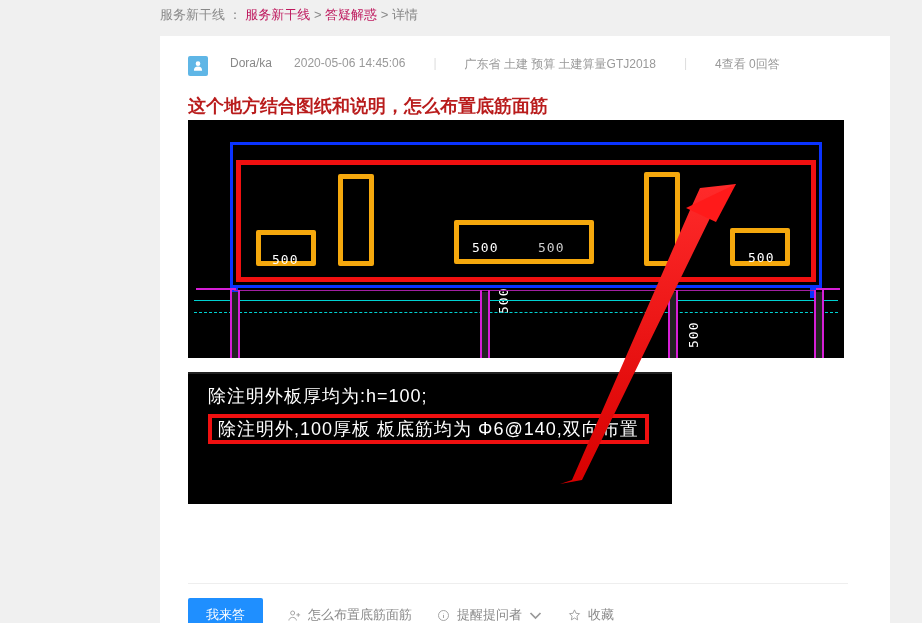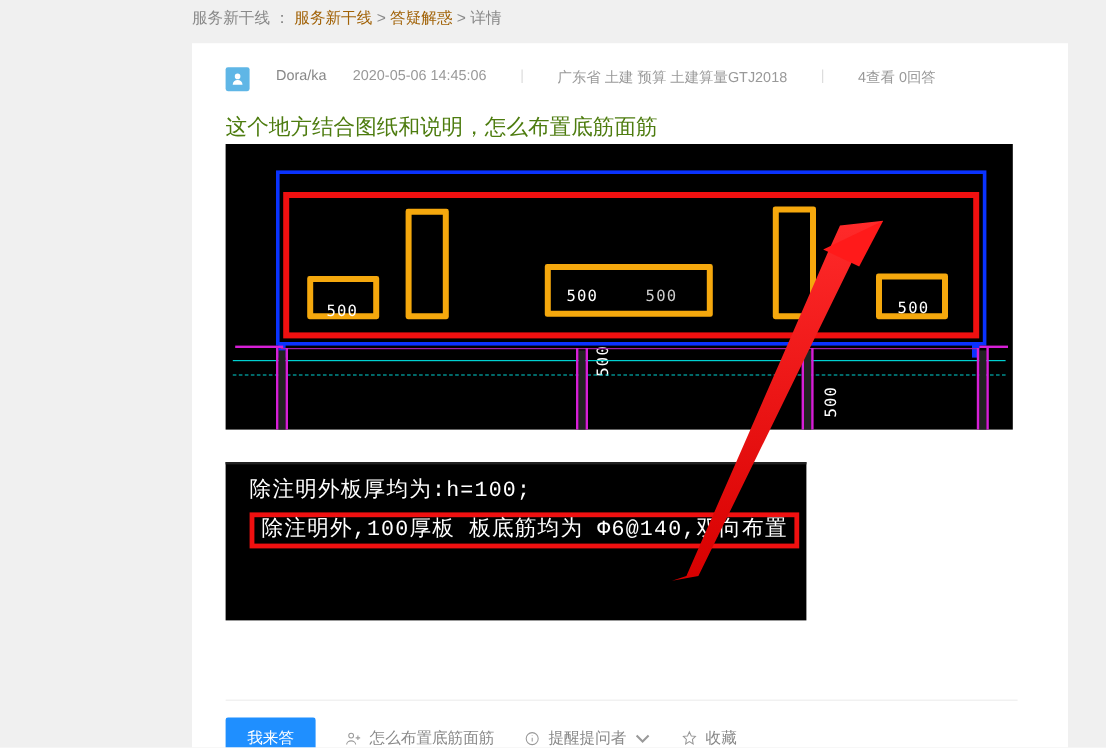--- a/index.html
+++ b/index.html
@@ -9,21 +9,21 @@
     font-size: 13px;
     color: #333;
   }
   .page { width: 922px; height: 623px; background: #f0f0f0; position: relative; overflow: hidden; }
 
   
   .breadcrumb {
     position: absolute; left: 160px; top: 6px;
     font-size: 13px; color: #888;
   }
-  .breadcrumb a { color: #a16207; text-decoration: none; }
+  .breadcrumb a { color: #be185d; text-decoration: none; }
 
   
   .card {
     position: absolute; left: 160px; top: 36px;
     width: 730px; height: 600px;
     background: #fff;
     padding: 20px 28px 0 28px;
   }
 
   
@@ -31,21 +31,21 @@
   .avatar {
     width: 20px; height: 20px; background: #5fb6e6; border-radius: 2px;
     display: flex; align-items: center; justify-content: center;
   }
   .avatar svg { width: 14px; height: 14px; fill: #fff; }
   .author { color: #888; }
   .divider { color: #ddd; margin: 0 6px; }
 
   .title {
     margin-top: 18px;
-    font-size: 18px; font-weight: 400; color: #4d7c0f;
+    font-size: 18px; font-weight: 700; color: #b91c1c;
   }
 
   
   .drawing1 {
     margin-top: 2px;
     width: 656px; height: 238px;
     background: #000; position: relative; overflow: hidden;
   }
   .d1-outer {
     position: absolute; left: 42px; top: 22px; width: 592px; height: 146px;
@@ -87,24 +87,24 @@
   .col { position:absolute; width:2px; background:#d61fd6; }
   .c1l{left:42px; top:170px; height:70px;} .c1r{left:50px; top:170px; height:70px;}
   .c2l{left:480px; top:170px; height:70px;} .c2r{left:488px; top:170px; height:70px;}
   .c3l{left:626px; top:170px; height:70px;} .c3r{left:634px; top:170px; height:70px;}
   .c4l{left:292px; top:170px; height:70px;} .c4r{left:300px; top:170px; height:70px;}
   .colfill{position:absolute; top:172px; background:#222; width:6px; height:68px;}
   .cf1{left:44px;} .cf2{left:294px;} .cf3{left:482px;} .cf4{left:628px;}
 
   
   .drawing2 {
-    margin-top: 27px;
+    margin-top: 14px;
     width: 484px; height: 132px; background: #000; position: relative;
     padding: 8px 20px 0 20px;
-    font-family: Liberation Mono, monospace; color:#fff;
+    font-family: Liberation Sans, sans-serif; color:#fff;
   }
   .d2-line { font-size:18px; line-height:32px; letter-spacing:1px; white-space:nowrap; }
   .d2-row2 { position:relative; height:32px; }
   .label-orange {
     position:absolute; left:94px; top:1px;
     border:4px solid #f5a80d; padding:0 6px; height:28px; line-height:22px;
     display:flex; align-items:center;
   }
   .d2-row3 { position:relative; height:36px; }
   .label-red {

